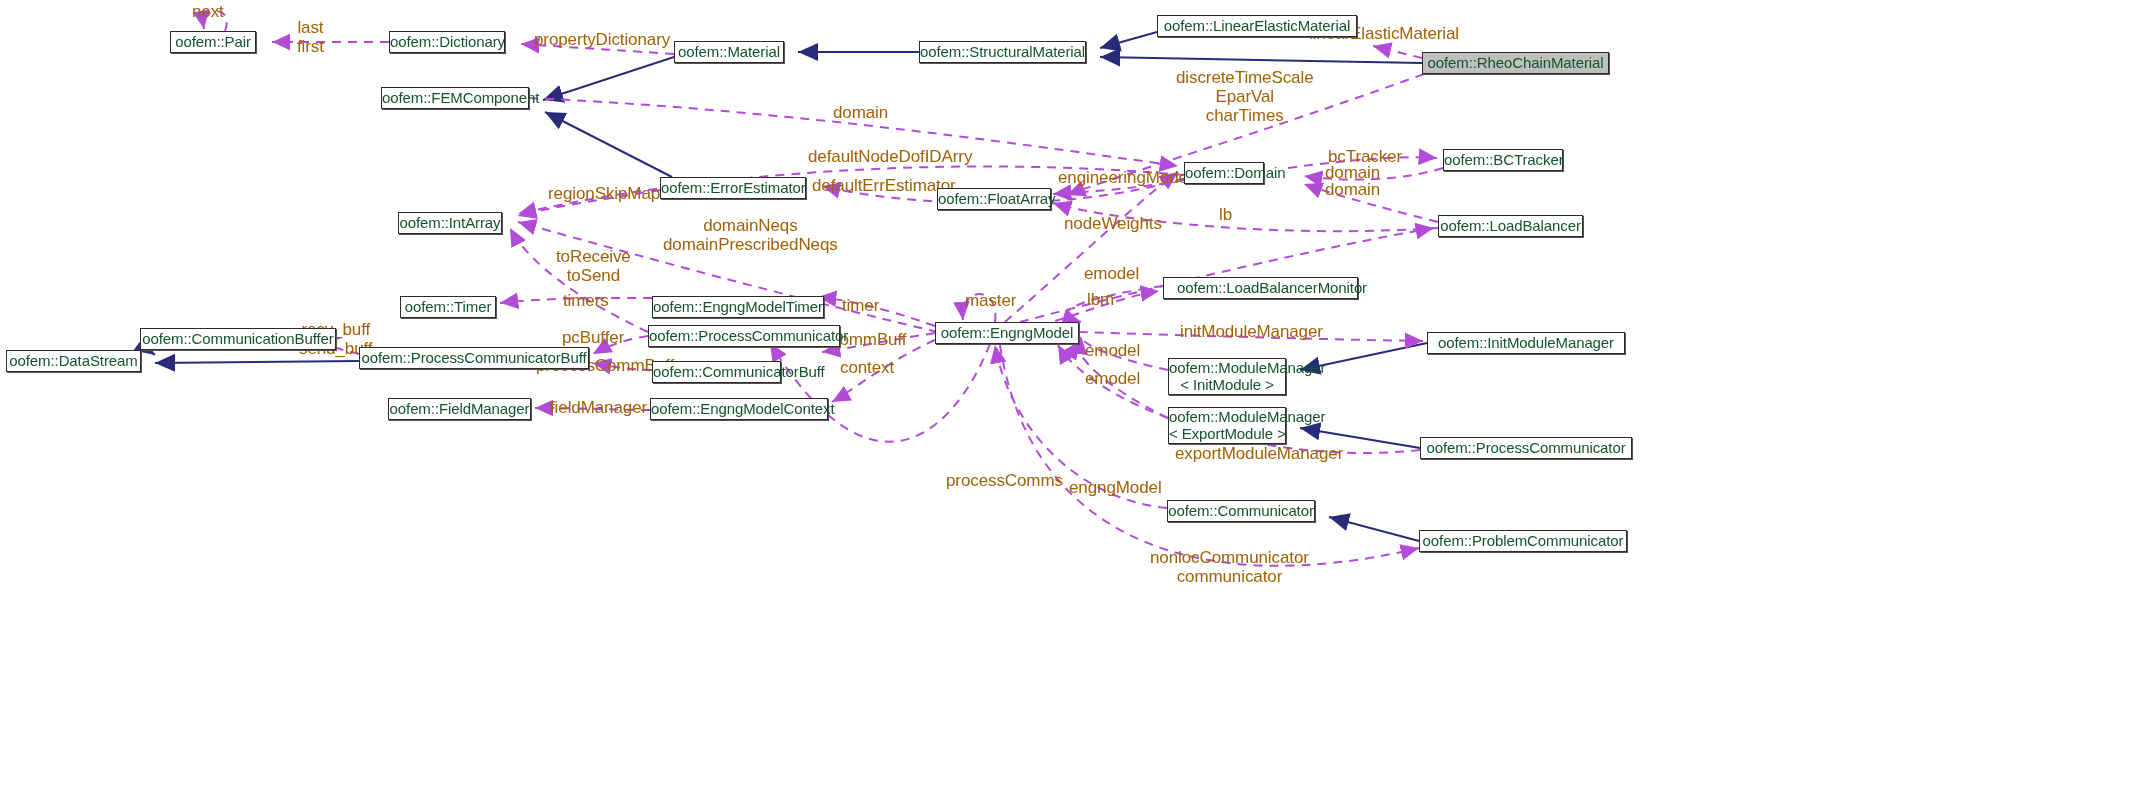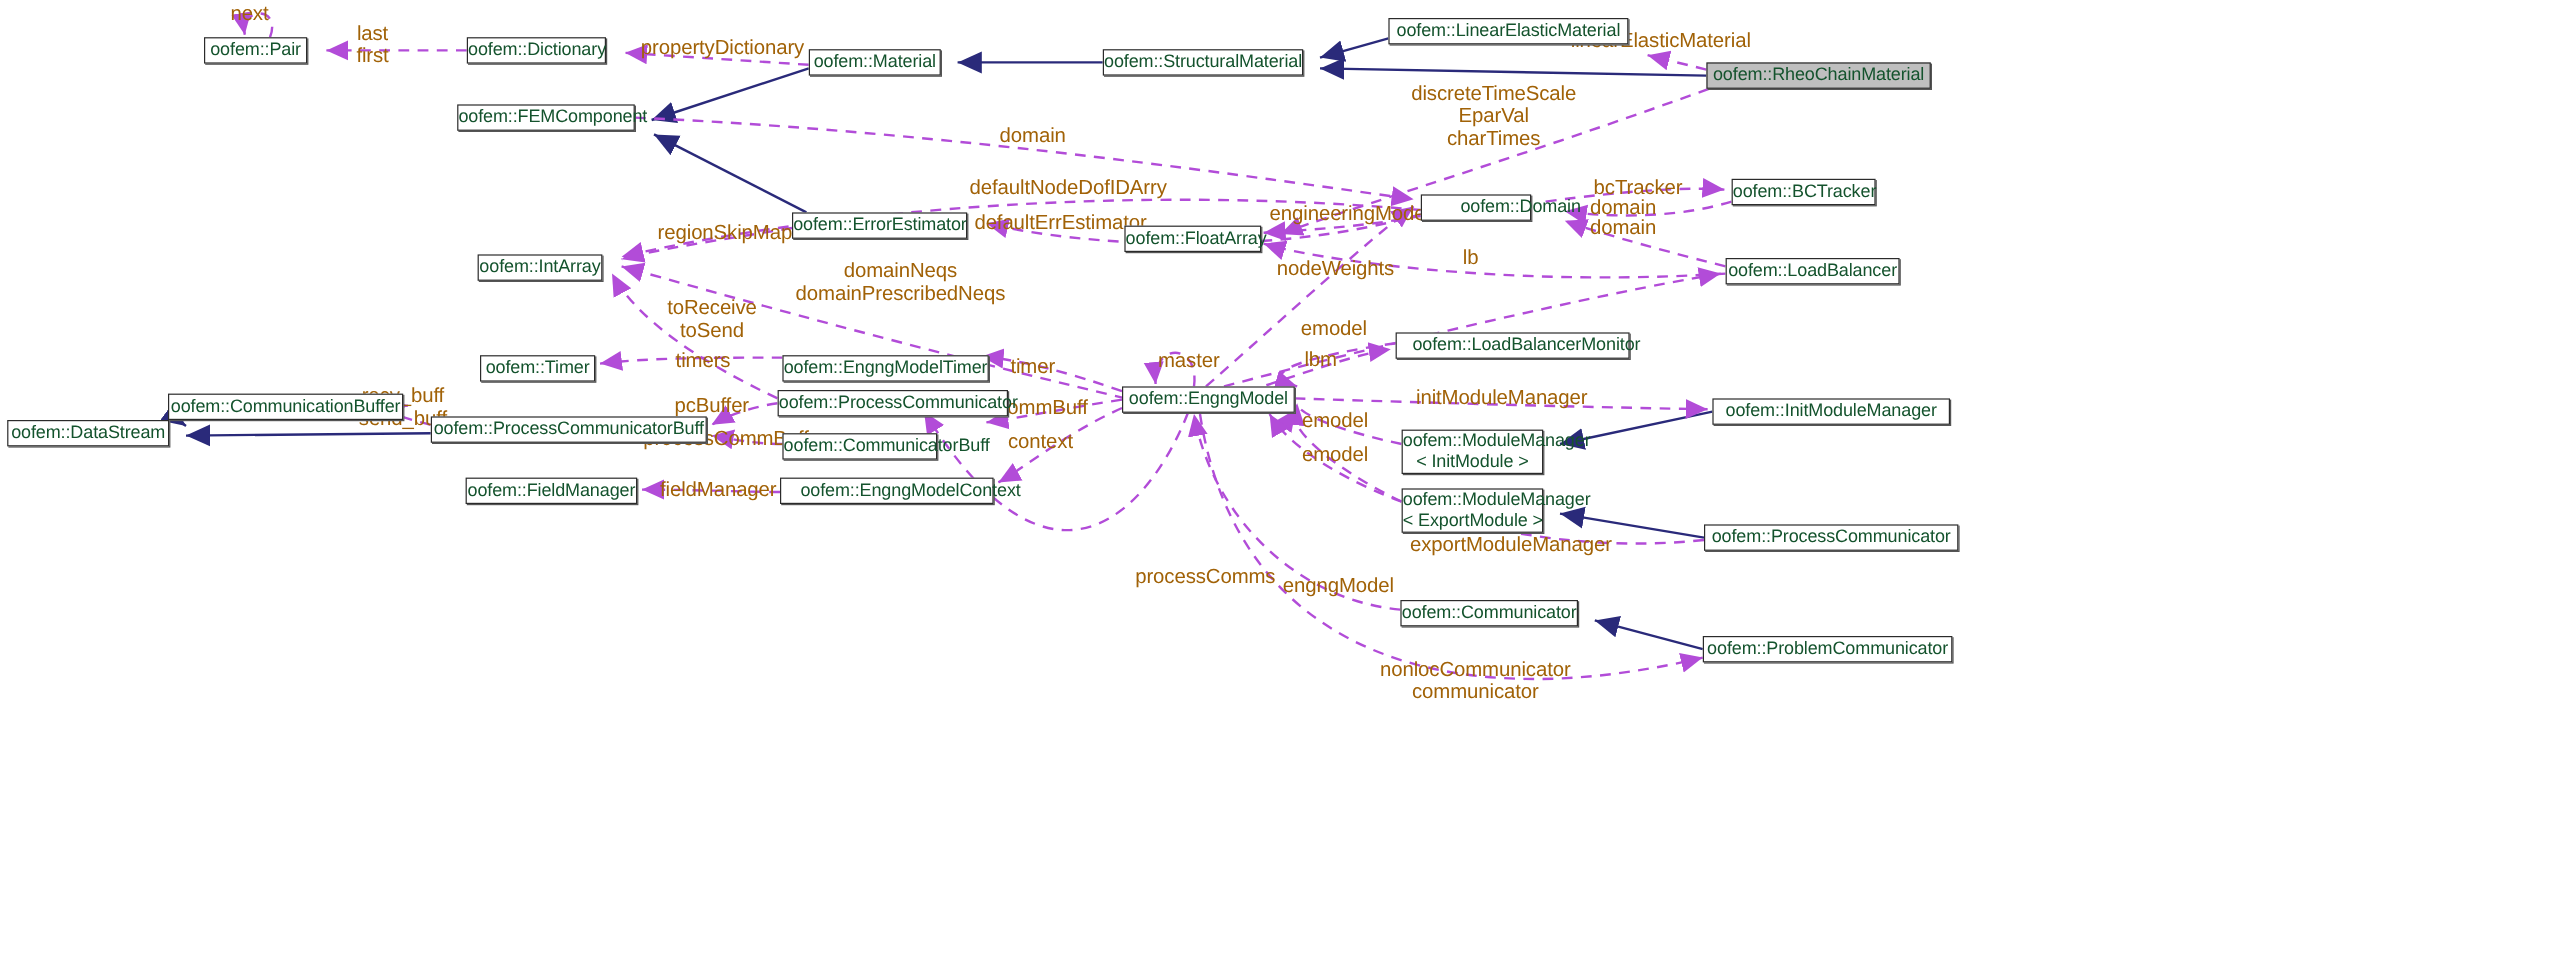--- a/index.html
+++ b/index.html
@@ -187,21 +187,21 @@
   </div>
   <div class="node" style="left:381px;top:87px;width:148px;height:22px;text-align:center;">
     <span class="nlabel">oofem::FEMComponent</span>
   </div>
   <div class="node" style="left:660px;top:177px;width:146px;height:22px;">
     <span class="nlabel">oofem::ErrorEstimator</span>
   </div>
   <div class="node" style="left:1443px;top:149px;width:120px;height:22px;">
     <span class="nlabel">oofem::BCTracker</span>
   </div>
-  <div class="node" style="left:1184px;top:162px;width:92px;height:22px;padding-left:32px;">
+  <div class="node" style="left:1184px;top:162px;width:80px;height:22px;">
     <span class="nlabel">oofem::Domain</span>
   </div>
   <div class="node" style="left:937px;top:188px;width:114px;height:22px;">
     <span class="nlabel">oofem::FloatArray</span>
   </div>
   <div class="node" style="left:398px;top:212px;width:104px;height:22px;">
     <span class="nlabel">oofem::IntArray</span>
   </div>
   <div class="node" style="left:1438px;top:215px;width:145px;height:22px;">
     <span class="nlabel">oofem::LoadBalancer</span>
@@ -236,21 +236,21 @@
   <div class="node" style="left:652px;top:361px;width:129px;height:22px;">
     <span class="nlabel">oofem::CommunicatorBuff</span>
   </div>
   <div class="node" style="left:1168px;top:358px;width:118px;height:37px;">
     <span class="nlabel">oofem::ModuleManager
 &lt; InitModule &gt;</span>
   </div>
   <div class="node" style="left:388px;top:398px;width:143px;height:22px;">
     <span class="nlabel">oofem::FieldManager</span>
   </div>
-  <div class="node" style="left:650px;top:398px;width:178px;height:22px;padding-left:16px;">
+  <div class="node" style="left:650px;top:398px;width:178px;height:22px;">
     <span class="nlabel">oofem::EngngModelContext</span>
   </div>
   <div class="node" style="left:1168px;top:407px;width:118px;height:37px;">
     <span class="nlabel">oofem::ModuleManager
 &lt; ExportModule &gt;</span>
   </div>
   <div class="node" style="left:1420px;top:437px;width:212px;height:22px;">
     <span class="nlabel">oofem::ProcessCommunicator</span>
   </div>
   <div class="node" style="left:1167px;top:500px;width:148px;height:22px;">

